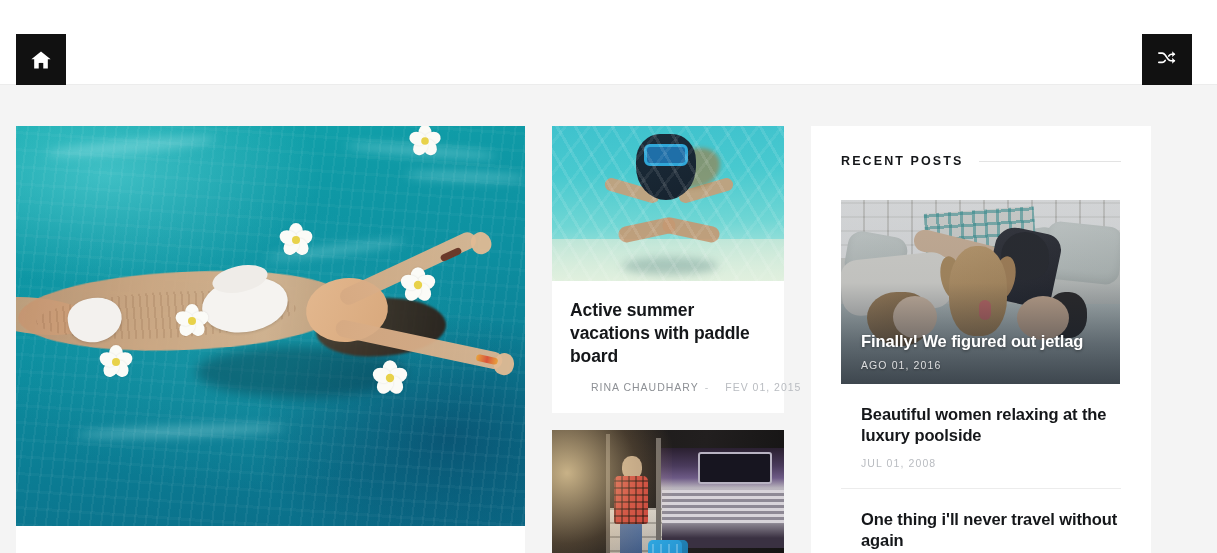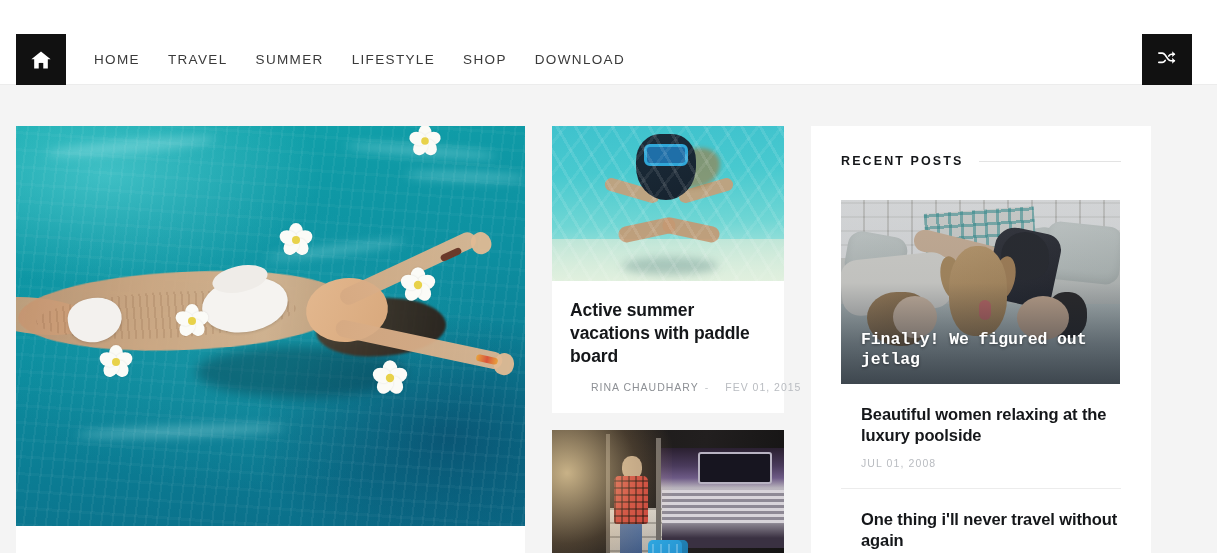--- a/index.html
+++ b/index.html
@@ -536,21 +536,21 @@
     position: absolute; left: 138px; top: 100px; width: 12px; height: 20px;
     border-radius: 6px;
     background: #d8746e;
   }
   .feat-overlay {
     position: absolute; inset: 0;
     background: linear-gradient(180deg, rgba(28,40,55,.18) 0%, rgba(28,40,55,.22) 45%, rgba(20,30,44,.55) 78%, rgba(16,24,36,.70) 100%);
   }
   .feat-text {
     position: absolute;
-    left: 20px; bottom: 13px; right: 14px; font-family: Liberation Mono, monospace;
+    left: 20px; bottom: 13px; right: 14px;
   }
   .feat-title {
     font-size: 16.5px;
     font-weight: bold;
     color: #ffffff;
     line-height: 1.25;
     text-shadow: 0 1px 3px rgba(0,0,0,.45);
     letter-spacing: -.1px;
   }
   .feat-date {
@@ -589,28 +589,20 @@
 <nav class="navbar">
   <div class="nav-home-btn">
     <span>
       <svg width="22" height="20" viewBox="0 0 24 22" aria-hidden="true">
         <path fill="#ffffff" d="M12 1.6 1.4 10.3h3.1V20.4h5V14.2h5v6.2h5V10.3h3.1z"></path>
         <rect x="10.2" y="14.2" width="3.6" height="6.2" fill="#111111"></rect>
       </svg>
     </span>
   </div>
 
-  <ul class="nav-links">
-    <li>HOME</li>
-    <li>TRAVEL</li>
-    <li>SUMMER</li>
-    <li>LIFESTYLE</li>
-    <li>SHOP</li>
-    <li>DOWNLOAD</li>
-  </ul>
 
   <div class="nav-shuffle-btn">
     <span>
       <svg width="20" height="18" viewBox="0 0 24 22" aria-hidden="true">
         <path d="M2 5h4.2c1.6 0 2.5.9 3.6 2.4l3.4 4.7c1 1.4 1.9 2.2 3.4 2.2H21" stroke="#ffffff" stroke-width="2" fill="none" stroke-linecap="round"></path>
         <path d="M2 16.4h4.2c1.6 0 2.5-.9 3.6-2.4" stroke="#ffffff" stroke-width="2" fill="none" stroke-linecap="round"></path>
         <path d="M14.2 8.6c1-1.4 1.9-2.2 3.4-2.2H21" stroke="#ffffff" stroke-width="2" fill="none" stroke-linecap="round"></path>
         <path d="M18.4 2.6 22 6.3l-3.6 3.6z" fill="#ffffff"></path>
         <path d="M18.4 10.8 22 14.5l-3.6 3.6z" fill="#ffffff"></path>
       </svg>
@@ -773,20 +765,21 @@
           <div class="dog"></div>
           <div class="dog-tongue"></div>
           <div class="p-woman-hair"></div>
           <div class="p-woman-face"></div>
           <div class="p-man-hair2"></div>
           <div class="p-man-face"></div>
         </div>
         <div class="feat-overlay"></div>
         <div class="feat-text">
           <div class="feat-title">Finally! We figured out jetlag</div>
+          <div class="feat-date">AGO 01, 2016</div>
         </div>
       </div>
 
       <div class="side-item">
         <div class="side-item-title">Beautiful women relaxing at the luxury poolside</div>
         <div class="side-item-date">JUL 01, 2008</div>
       </div>
 
       <div class="side-item">
         <div class="side-item-title">One thing i'll never travel without again</div>

